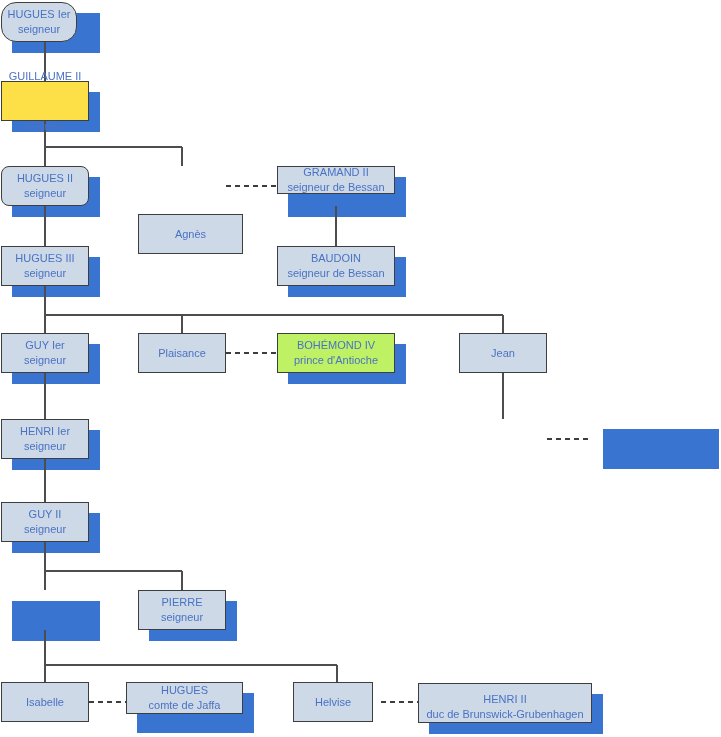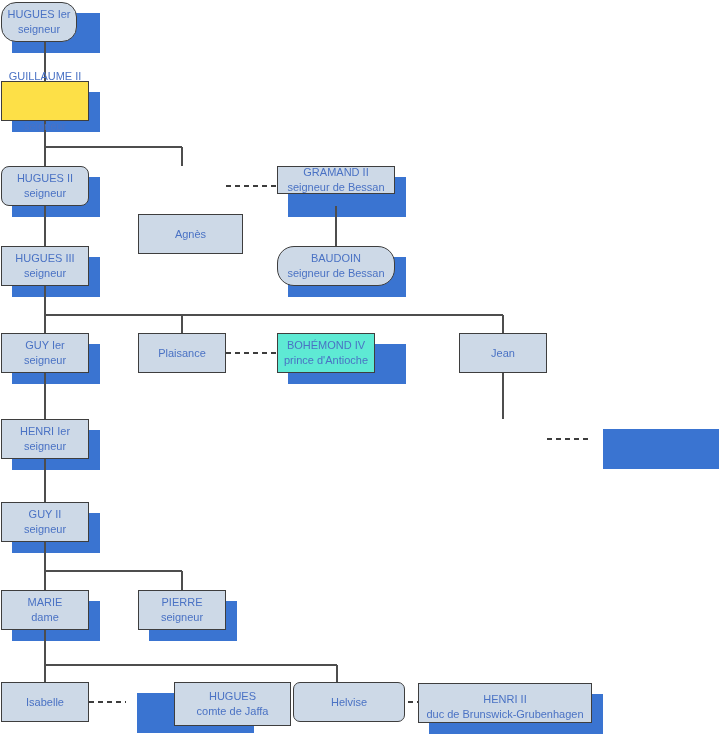--- a/index.html
+++ b/index.html
@@ -96,61 +96,57 @@
       <span>Agnès</span>
     </div>
     <div class="node" style="left: 277px; top: 166px; width: 118px; height: 28px; background: rgb(205, 217, 231); border-color: rgb(62, 62, 62); color: rgb(74, 114, 196);">
       <span>GRAMAND II</span>
       <span>seigneur de Bessan</span>
     </div>
     <div class="node" style="left: 1px; top: 246px; width: 88px; height: 40px; background: rgb(205, 217, 231); border-color: rgb(62, 62, 62); color: rgb(74, 114, 196);">
       <span>HUGUES III</span>
       <span>seigneur</span>
     </div>
-    <div class="node" style="left: 277px; top: 246px; width: 118px; height: 40px; background: rgb(205, 217, 231); border-color: rgb(62, 62, 62); color: rgb(74, 114, 196); border-radius: 17px;">
+    <div class="node" style="left: 277px; top: 246px; width: 118px; height: 40px; background: rgb(205, 217, 231); border-color: rgb(62, 62, 62); color: rgb(74, 114, 196);">
       <span>BAUDOIN</span>
       <span>seigneur de Bessan</span>
     </div>
     <div class="node" style="left: 1px; top: 333px; width: 88px; height: 40px; background: rgb(205, 217, 231); border-color: rgb(62, 62, 62); color: rgb(74, 114, 196);">
       <span>GUY Ier</span>
       <span>seigneur</span>
     </div>
     <div class="node" style="left: 138px; top: 333px; width: 88px; height: 40px; background: rgb(205, 217, 231); border-color: rgb(62, 62, 62); color: rgb(74, 114, 196);">
       <span>Plaisance</span>
     </div>
-    <div class="node" style="left: 277px; top: 333px; width: 98px; height: 40px; background: #5eead4; border-color: rgb(62, 62, 62); color: rgb(74, 114, 196);">
+    <div class="node" style="left: 277px; top: 333px; width: 118px; height: 40px; background: #bef264; border-color: rgb(62, 62, 62); color: rgb(74, 114, 196);">
       <span>BOHÉMOND IV</span>
       <span>prince d'Antioche</span>
     </div>
     <div class="node" style="left: 459px; top: 333px; width: 88px; height: 40px; background: rgb(205, 217, 231); border-color: rgb(62, 62, 62); color: rgb(74, 114, 196);">
       <span>Jean</span>
     </div>
     <div class="node" style="left: 1px; top: 419px; width: 88px; height: 40px; background: rgb(205, 217, 231); border-color: rgb(62, 62, 62); color: rgb(74, 114, 196);">
       <span>HENRI Ier</span>
       <span>seigneur</span>
     </div>
     <div class="node" style="left: 1px; top: 502px; width: 88px; height: 40px; background: rgb(205, 217, 231); border-color: rgb(62, 62, 62); color: rgb(74, 114, 196);">
       <span>GUY II</span>
       <span>seigneur</span>
     </div>
-    <div class="node" style="left: 1px; top: 590px; width: 88px; height: 40px; background: rgb(205, 217, 231); border-color: rgb(62, 62, 62); color: rgb(74, 114, 196);">
-      <span>MARIE</span>
-      <span>dame</span>
-    </div>
     <div class="node" style="left: 138px; top: 590px; width: 88px; height: 40px; background: rgb(205, 217, 231); border-color: rgb(62, 62, 62); color: rgb(74, 114, 196);">
       <span>PIERRE</span>
       <span>seigneur</span>
     </div>
     <div class="node" style="left: 1px; top: 682px; width: 88px; height: 40px; background: rgb(205, 217, 231); border-color: rgb(62, 62, 62); color: rgb(74, 114, 196);">
       <span>Isabelle</span>
     </div>
-    <div class="node" style="left: 126px; top: 682px; width: 117px; height: 44px; background: rgb(205, 217, 231); border-color: rgb(62, 62, 62); color: rgb(74, 114, 196); margin-left: 48px;">
+    <div class="node" style="left: 126px; top: 682px; width: 117px; height: 32px; background: rgb(205, 217, 231); border-color: rgb(62, 62, 62); color: rgb(74, 114, 196);">
       <span>HUGUES</span>
       <span>comte de Jaffa</span>
     </div>
-    <div class="node" style="left: 293px; top: 682px; width: 112px; height: 40px; background: rgb(205, 217, 231); border-color: rgb(62, 62, 62); color: rgb(74, 114, 196); border-radius: 7px;">
+    <div class="node" style="left: 293px; top: 682px; width: 80px; height: 40px; background: rgb(205, 217, 231); border-color: rgb(62, 62, 62); color: rgb(74, 114, 196);">
       <span>Helvise</span>
     </div>
     <div class="node" style="left: 418px; top: 683px; width: 174px; height: 40px; background: rgb(205, 217, 231); border-color: rgb(62, 62, 62); color: rgb(74, 114, 196); justify-content: flex-end;">
       <span>HENRI II</span>
       <span>duc de Brunswick-Grubenhagen</span>
     </div>
   </div>
 
 </body></html>

